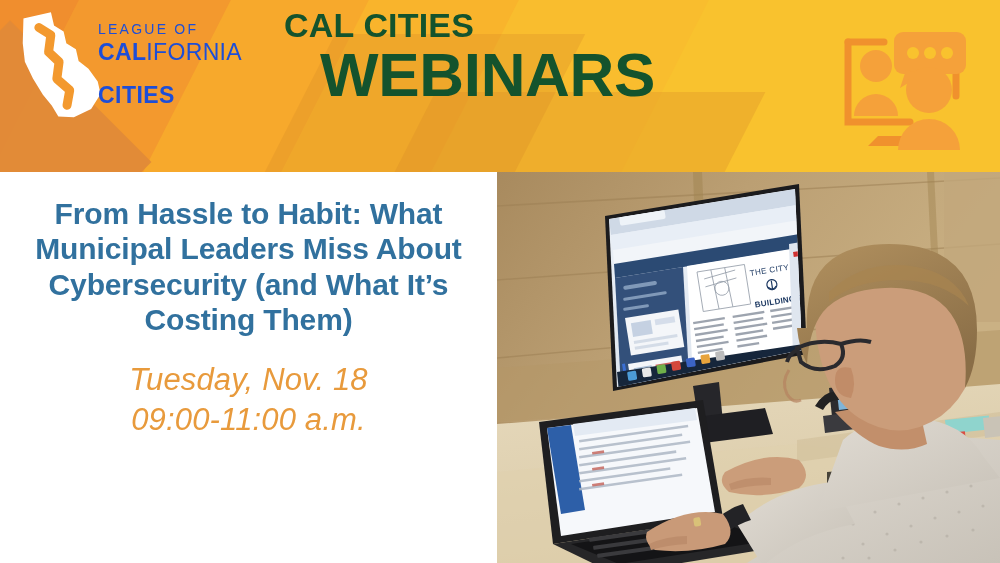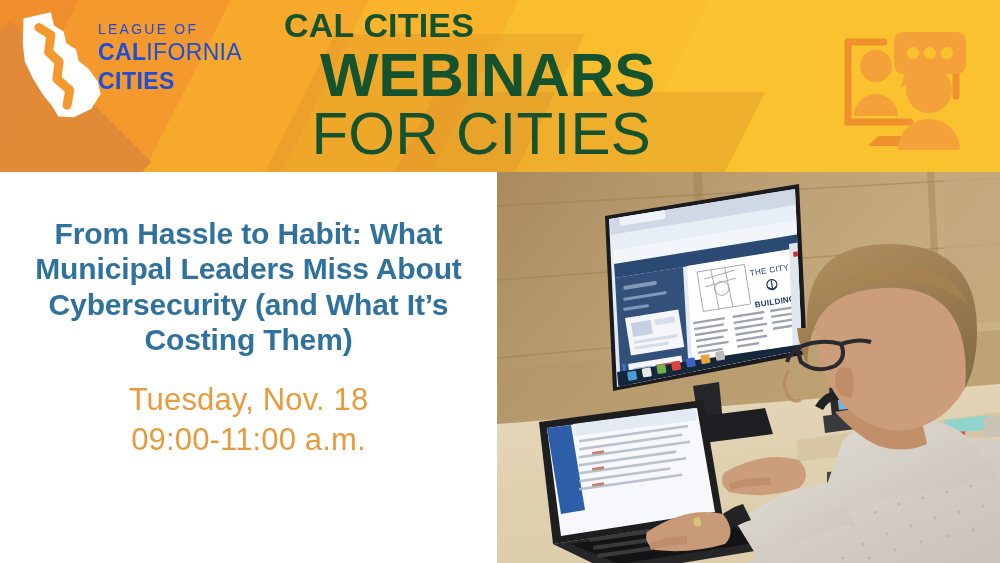--- a/index.html
+++ b/index.html
@@ -69,21 +69,21 @@
     color:#1d4ed8;
     line-height:1.0;
     letter-spacing:.02em;
   }
   .lw-league {
     font-size:14px; font-weight:400; letter-spacing:.16em;
     margin-bottom:5px;
   }
   .lw-california {
     font-size:23px; font-weight:700; letter-spacing:.015em;
-    margin-bottom:6px;
+    margin-bottom:20px;
   }
   .lw-california .thin { font-weight:400; }
   .lw-cities {
     font-size:23px; font-weight:700; letter-spacing:.02em;
   }
 
   
   .headline { position:absolute; left:284px; top:8px; color:#14532d; }
   .hl-1 {
     font-size:34px; font-weight:700; letter-spacing:.005em;
@@ -103,37 +103,38 @@
   .webinar-icon { position:absolute; right:22px; top:18px; width:152px; height:138px; }
   .webinar-icon svg { width:100%; height:100%; display:block; }
 
   
   .left-col {
     position:absolute; left:0; top:172px;
     width:497px; height:277px;
     background:#ffffff;
     display:flex; flex-direction:column;
     align-items:center; justify-content:flex-start;
-    padding-top:44px;
+    padding-top:24px;
   }
   .session-title {
     width:440px;
     color:#31719e;
     font-size:30px; font-weight:700;
     line-height:1.18;
     text-align:center;
     letter-spacing:-.005em;
   }
   .session-when {
     margin-top:22px;
     color:#e89a3c;
     font-size:31px; font-weight:400;
     line-height:1.30;
     text-align:center;
     letter-spacing:.005em;
+    font-style:italic;
   }
 
   
   .photo {
     position:absolute; left:497px; top:172px;
     width:503px; height:391px;
     overflow:hidden;
     background:#b79a6d;
   }
   .photo svg { display:block; width:100%; height:100%; }
@@ -165,21 +166,20 @@
 
     <div class="logo-words">
       <div class="lw-league">LEAGUE OF</div>
       <div class="lw-california"><span>CAL</span><span class="thin">IFORNIA</span></div>
       <div class="lw-cities">CITIES</div>
     </div>
 
     <div class="headline">
       <div class="hl-1">CAL CITIES</div>
       <div class="hl-2">WEBINARS</div>
-      <div class="hl-3">FOR CITIES</div>
     </div>
 
     <div class="webinar-icon">
       <svg viewBox="0 0 152 138" aria-hidden="true">
         <g fill="none" stroke="#f0912d" stroke-width="7" stroke-linecap="round">
           <path d="M22 24 H58"></path>
           <path d="M22 24 V104 H84"></path>
           <path d="M130 24 H116"></path>
           <path d="M130 24 V78"></path>
         </g>

